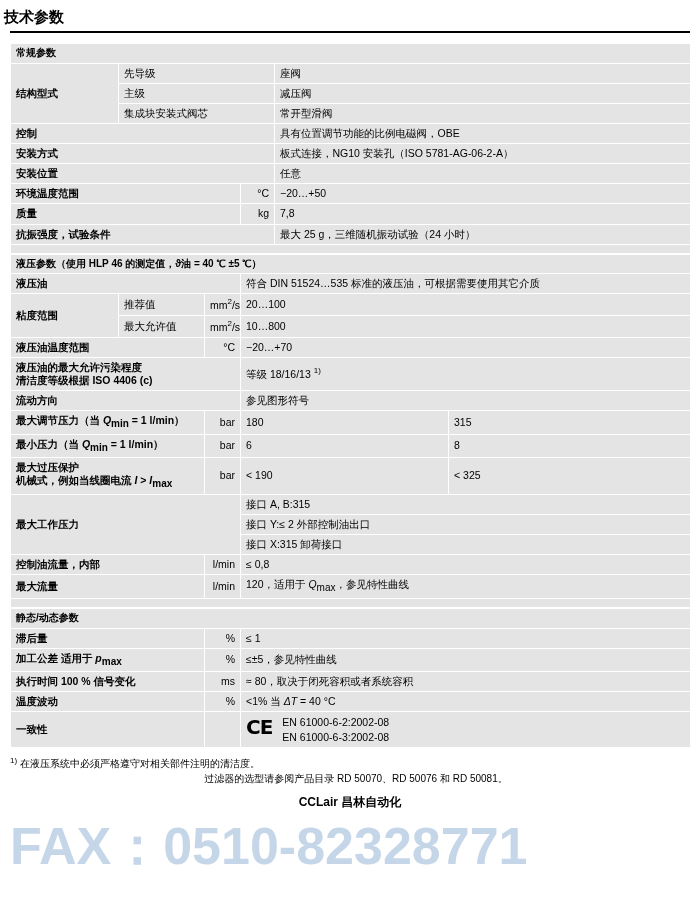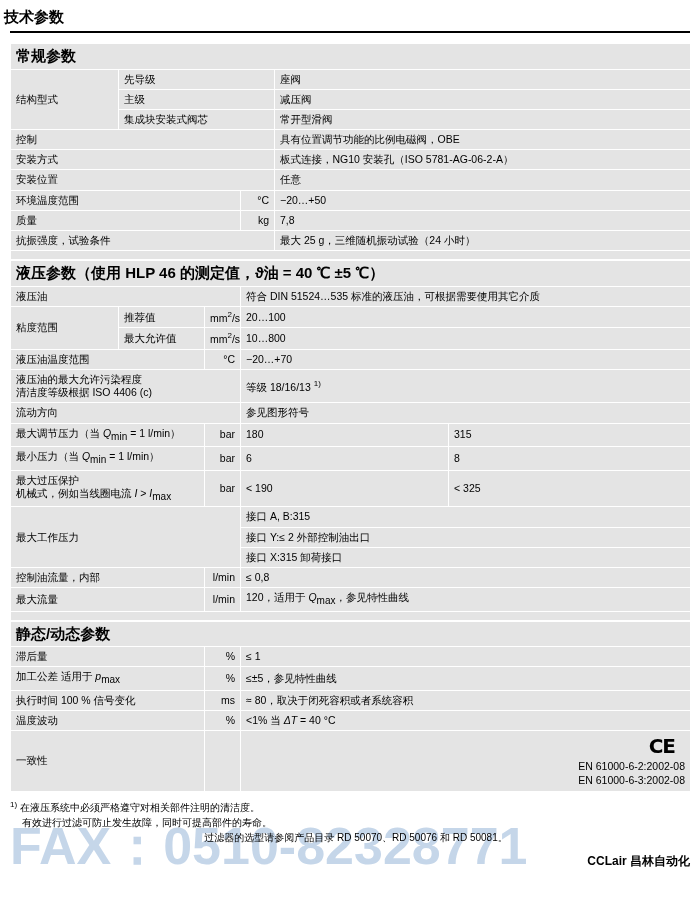--- a/index.html
+++ b/index.html
@@ -87,30 +87,30 @@
     border: 1px solid #ffffff;
     padding: 3px 5px;
     vertical-align: middle;
     background: #e4e4e4;
     line-height: 1.25;
   }
   td.val { background: #ffffff; }
   td.sect {
     background: #d2d2d2;
     font-weight: bold;
-    font-size: 15px;
+    font-size: 10px;
     padding: 5px 6px;
   }
   td.sub { background: #e4e4e4; }
   td.unit {
     background: #e4e4e4;
     text-align: right;
     white-space: nowrap;
   }
-  td.lbl { background: #e4e4e4; }
+  td.lbl { background: #e4e4e4; font-weight: bold; }
   .spacer td {
     border: none;
     background: #ffffff;
     height: 9px;
     padding: 0;
   }
   .sup { font-size: 8px; vertical-align: super; }
   .sub-s { font-size: 10px; vertical-align: sub; }
   .ital { font-style: italic; }
   
@@ -120,35 +120,35 @@
     margin: 7px 10px 0 10px;
     font-size: 10px;
     line-height: 1.5;
     color: #000;
   }
   .notes .n-line { padding-left: 12px; text-indent: -12px; }
   .footer {
     position: relative;
     z-index: 10;
     margin: 8px 10px 0 10px;
-    text-align: right;
+    text-align: center;
     font-size: 12px;
     font-weight: bold;
     color: #000;
   }
   .ce {
     display: inline-block;
     font-family: "DejaVu Sans", sans-serif;
     font-size: 20px;
     font-weight: bold;
     letter-spacing: -1px;
     vertical-align: middle;
     margin-right: 10px;
   }
-  .ce-cell { display: flex; align-items: flex-end; flex-direction: column; }
+  .ce-cell { display: flex; align-items: flex-start; }
   .ce-txt { font-size: 10.5px; line-height: 1.35; }
 </style>
 </head>
 <body>
 
 <div class="page">
 
   <div class="watermark">
     <div class="wm-logo">CCLair</div>
     <div class="wm-cn">昌林自动化</div>
@@ -342,19 +342,18 @@
               <span>EN 61000-6-3:2002-08</span>
             </span>
           </div>
         </td>
       </tr>
     </tbody>
   </table>
 
   <div class="notes">
     <div class="n-line"><span class="sup">1)</span> 在液压系统中必须严格遵守对相关部件注明的清洁度。</div>
-    <div class="n-line" style="padding-left:12px;text-indent:0;">有效进行过滤可防止发生故障，同时可提高部件的寿命。</div>
     <div class="n-line" style="padding-left:12px;text-indent:0;text-align:center;">过滤器的选型请参阅产品目录 RD 50070、RD 50076 和 RD 50081。</div>
   </div>
 
   <div class="footer">CCLair 昌林自动化</div>
 
 </div>
 
 </body></html>

